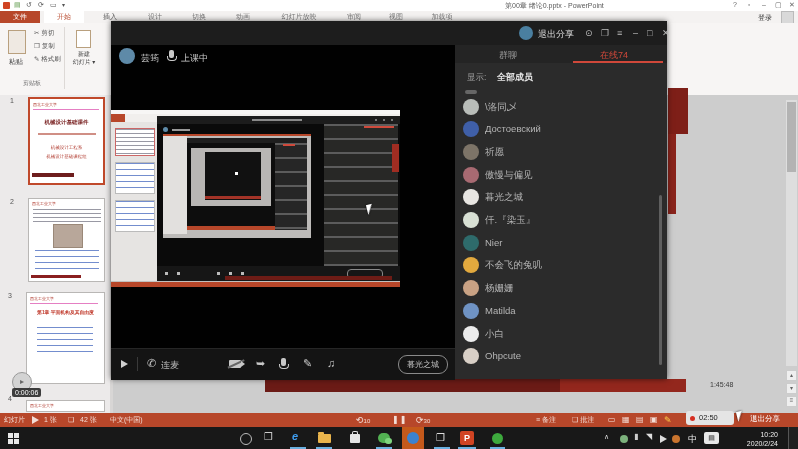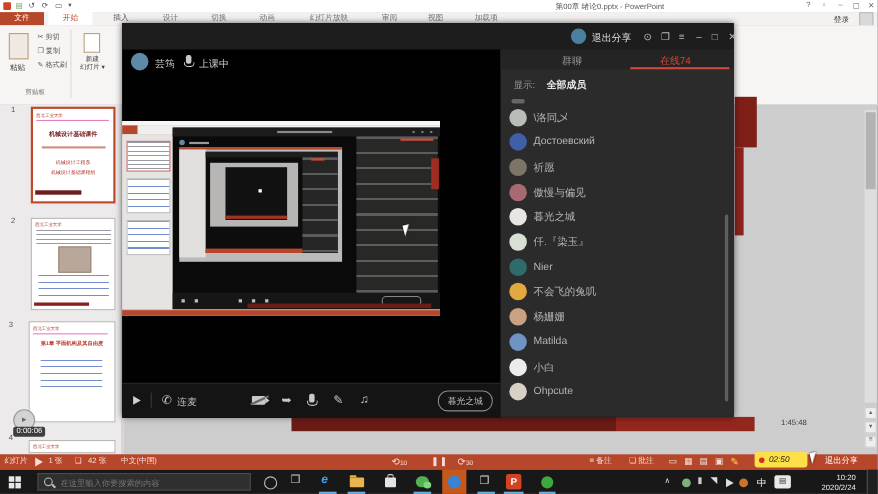--- a/index.html
+++ b/index.html
@@ -173,21 +173,21 @@
     <span class="a tx" style="left:416px;font-size:9px;">⟳<span style="font-size:6px;">30</span></span>
     <span class="a tx" style="left:536px;">≡ <span>备注</span></span>
     <span class="a tx" style="left:572px;">❏ <span>批注</span></span>
     <span class="a tx" style="left:608px;font-size:8px;">▭</span>
     <span class="a tx" style="left:622px;font-size:8px;">▦</span>
     <span class="a tx" style="left:636px;font-size:8px;">▤</span>
     <span class="a tx" style="left:650px;font-size:8px;">▣</span>
     <span class="a tx" style="left:664px;font-size:9px;color:#ffd24a;">✎</span>
   </div>
 
-  <div class="a" style="left:686px;top:411px;width:48px;height:14px;background:#fde047;border-radius:3px;z-index:8;font-style:italic;">
+  <div class="a" style="left:686px;top:411px;width:48px;height:14px;background:#e5e5e5;border-radius:3px;z-index:8;">
     <span class="a" style="left:4px;top:4.5px;width:5px;height:5px;border-radius:50%;background:#d62f22;"></span>
     <span class="a tx" style="left:13px;top:2px;font-size:7.5px;color:#222;">02:50</span>
   </div>
   <span class="a cursor" style="left:737px;top:411px;z-index:9;"></span>
   <span class="a tx" style="left:750px;top:414px;font-size:7.5px;color:#fff;z-index:8;">退出分享</span>
 
   <div class="a meet">
     <div class="a meet-title">
       <span class="a" style="left:408px;top:5px;width:14px;height:14px;border-radius:50%;background:#4a7fa0;"></span>
       <span class="a tx" style="left:427px;top:7px;font-size:9px;color:#dedede;">退出分享</span>
@@ -264,21 +264,21 @@
       <span class="a ic-cam" style="left:118px;top:11px;"></span>
       <span class="a tx tb-ic" style="left:145px;">➥</span>
       <span class="a ic-mic" style="left:170px;top:9px;"></span>
       <span class="a tx tb-ic" style="left:192px;">✎</span>
       <span class="a tx tb-ic" style="left:216px;">♫</span>
       <span class="a endbtn tx">暮光之城</span>
     </div>
 
     <div class="a panel">
       <div class="a ptabs">
-        <span class="a tx" style="left:0;top:4px;width:106px;text-align:center;font-size:9px;color:#9a9a9a;padding-left:12px;">群聊</span>
+        <span class="a tx" style="left:0;top:4px;width:106px;text-align:center;font-size:9px;color:#9a9a9a;">群聊</span>
         <span class="a tx" style="left:106px;top:4px;width:106px;text-align:center;font-size:9px;color:#d0483a;">在线74</span>
         <span class="a" style="left:118px;top:16px;width:90px;height:2px;background:#d0483a;"></span>
       </div>
       <span class="a tx" style="left:12px;top:27px;font-size:8.5px;color:#9a9a9a;">显示:</span>
       <span class="a tx" style="left:42px;top:26px;font-size:9px;font-weight:bold;color:#e6e6e6;">全部成员</span>
       <span class="a" style="left:10px;top:45px;width:12px;height:4px;border-radius:2px;background:#666;"></span>
       <div class="a mrow" style="top:53px;">
           <span class="a mav" style="background: rgb(185, 189, 185);"></span>
           <span class="a mname tx">\洛同乄</span>
         </div>
@@ -325,24 +325,20 @@
       <div class="a mrow" style="top:302px;">
           <span class="a mav" style="background: rgb(216, 207, 198);"></span>
           <span class="a mname tx">Ohpcute</span>
         </div>
       <div class="a" style="left:204px;top:150px;width:3px;height:170px;background:#5f5f5f;border-radius:2px;"></div>
     </div>
   </div>
 
   <div class="a taskbar">
     <span class="a ic-win" style="left:8px;top:6px;"></span>
-    <div class="a" style="left:34px;top:3px;width:194px;height:16px;background:#2f2f2f;border:1px solid #4a4a4a;box-sizing:border-box;">
-      <span class="a ic-search" style="left:5px;top:3px;"></span>
-      <input class="a" style="left: 18px; top: 1px; width: 170px; height: 12px; background: transparent; border: none; outline: none; color: rgb(201, 201, 201); font-size: 7.5px; font-family: inherit;" placeholder="在这里输入你要搜索的内容">
-    </div>
     <span class="a" style="left:240px;top:6px;width:10px;height:10px;border:1.5px solid #bbb;border-radius:50%;"></span>
     <span class="a tx" style="left:264px;top:4px;font-size:10px;color:#ccc;">❒</span>
     <span class="a tx" style="left:292px;top:3px;font-size:11px;font-weight:bold;font-style:italic;color:#3f9ef0;">e</span>
     <span class="a ic-folder" style="left:318px;top:7px;"></span>
     <span class="a ic-store" style="left:350px;top:7px;"></span>
     <span class="a ic-wechat" style="left:378px;top:6px;"></span>
     <div class="a" style="left:402px;top:0;width:22px;height:22px;background:#c4591b;">
       <span class="a ic-bluecirc" style="left:5px;top:5px;"></span>
     </div>
     <span class="a tx" style="left:436px;top:5px;font-size:10px;color:#ddd;">❐</span>

